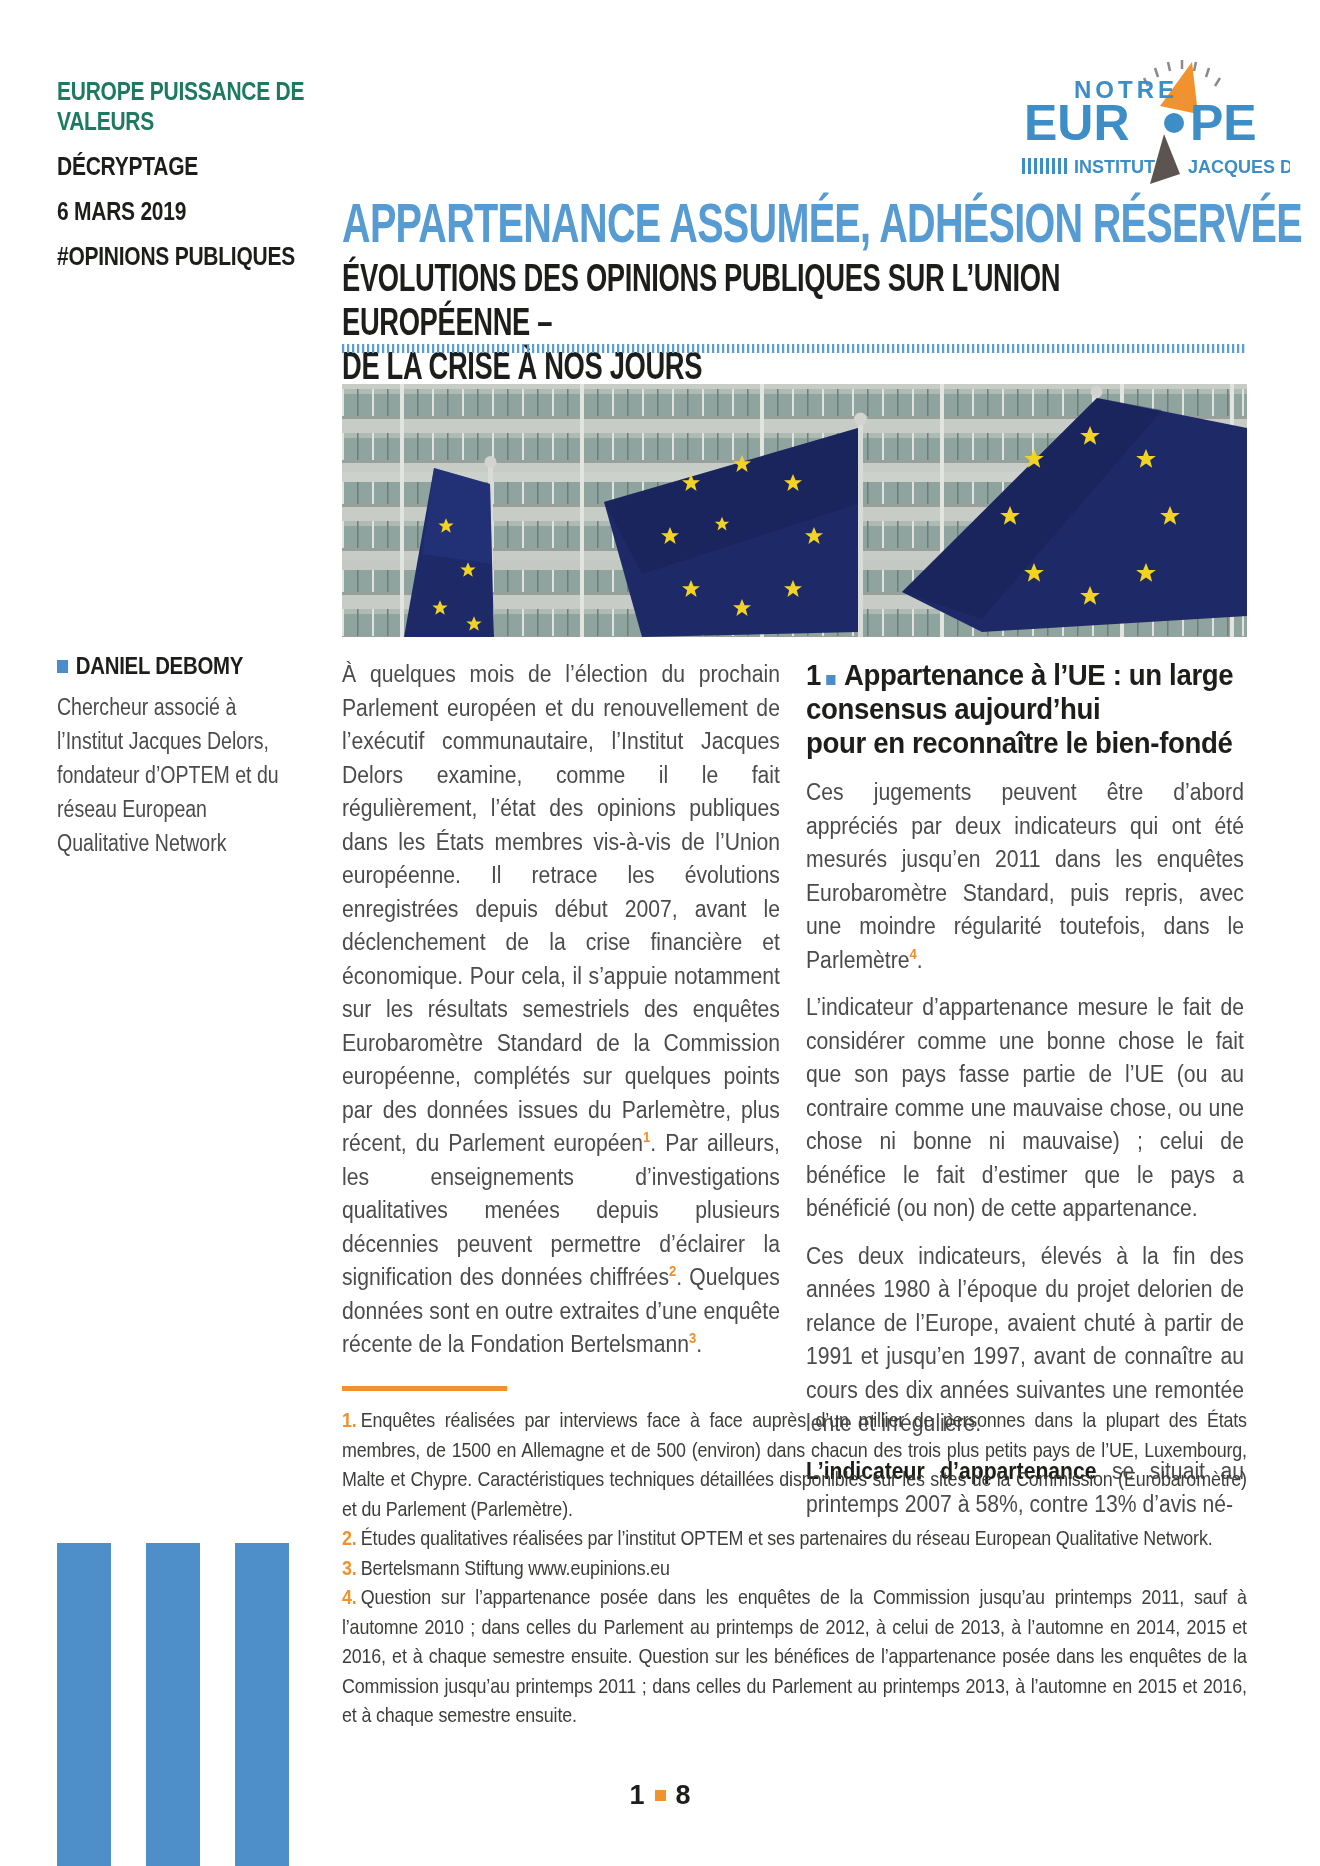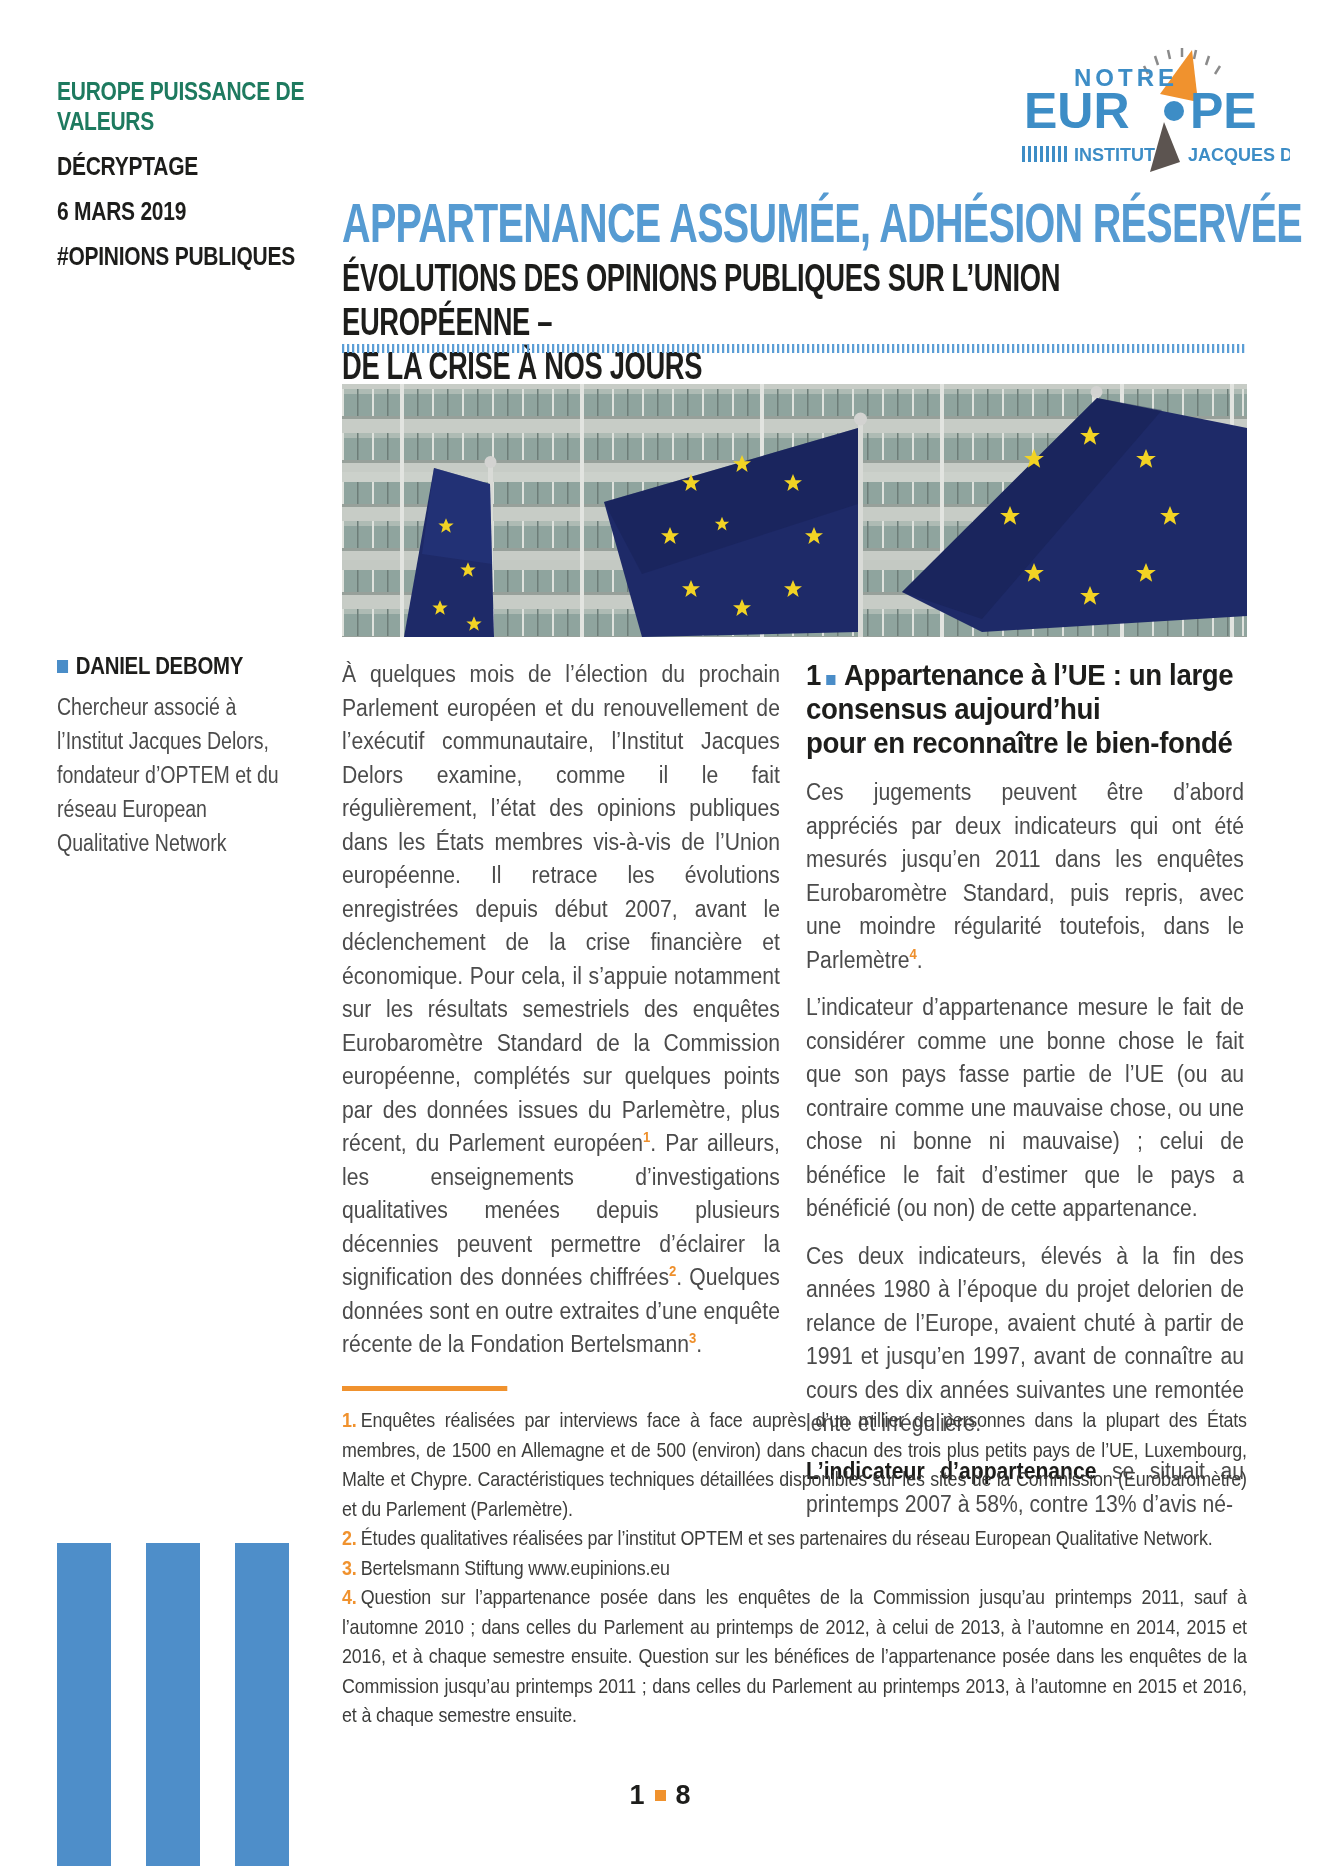--- a/index.html
+++ b/index.html
@@ -5,21 +5,21 @@
   html,body{margin:0;padding:0;background:#ffffff;}
   .page{position:relative;width:1320px;height:1866px;background:#ffffff;overflow:hidden;
         font-family:"Liberation Sans",sans-serif;color:#4b4b4b;}
 
   
   .masthead{position:absolute;left:57px;top:76px;width:300px;transform:scaleX(.84);transform-origin:0 0;}
   .kicker{color:#1e7a5f;font-weight:700;font-size:25px;line-height:30px;letter-spacing:-.3px;}
   .mh-item{color:#1d1d1b;font-weight:700;font-size:25px;line-height:30px;margin-top:15px;letter-spacing:-.3px;}
 
   
-  .logo{position:absolute;left:1022px;top:44px;width:268px;height:128px;}
+  .logo{position:absolute;left:1022px;top:56px;width:268px;height:128px;}
 
   
   .doc-title{position:absolute;left:342px;top:196px;width:1257px;transform:scaleX(.72);transform-origin:0 0;
              color:#569bd2;font-size:55px;font-weight:700;letter-spacing:-1px;white-space:nowrap;line-height:55px;}
   .doc-subtitle{position:absolute;left:342px;top:256px;width:1257px;transform:scaleX(.72);transform-origin:0 0;
              color:#1d1d1b;font-size:38px;font-weight:700;letter-spacing:-.5px;line-height:44px;}
   .dotted-rule{position:absolute;left:342px;top:344px;width:905px;height:9px;
              background:repeating-linear-gradient(90deg,#5b9ed6 0 2px,rgba(91,158,214,.25) 2px 3px,transparent 3px 5px);}
 
   

